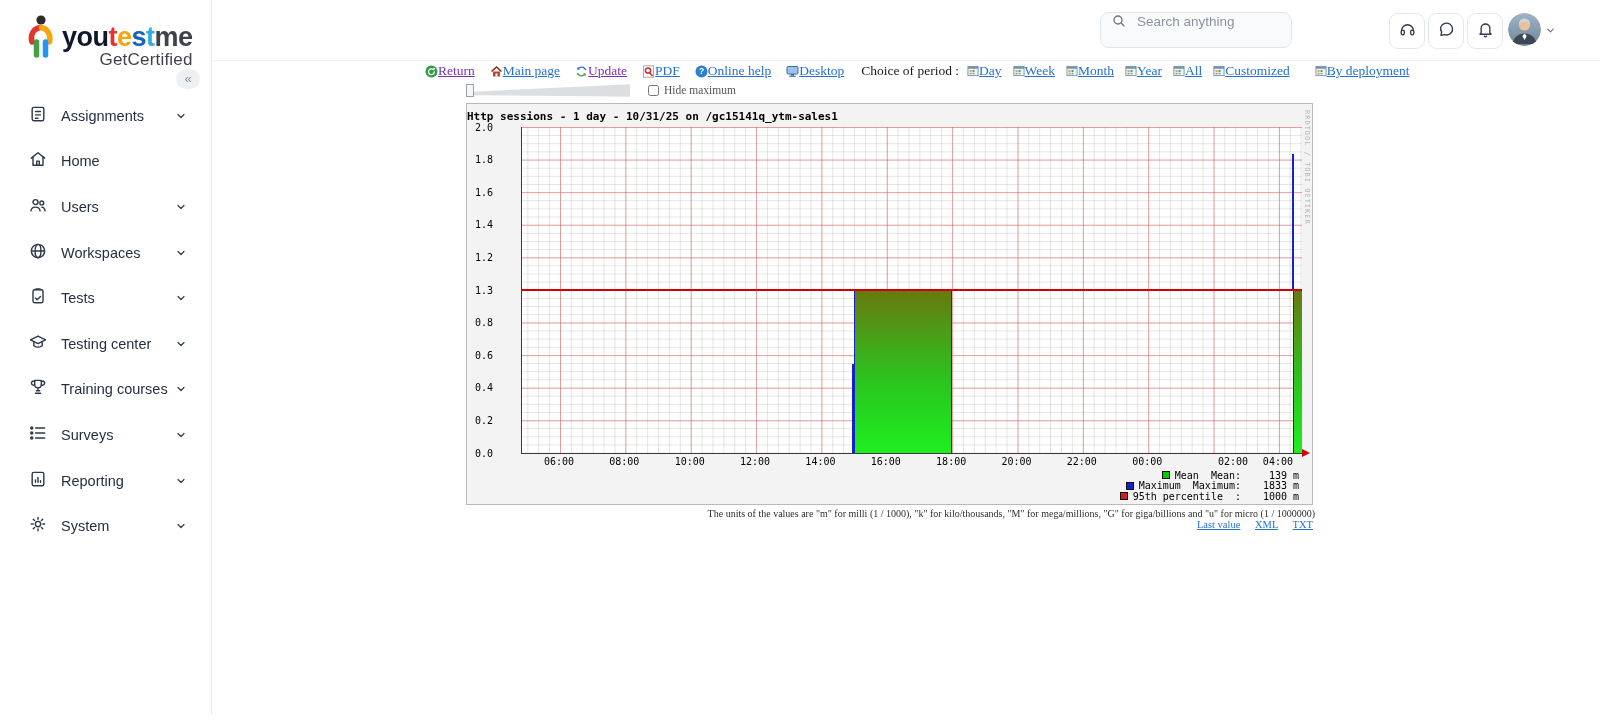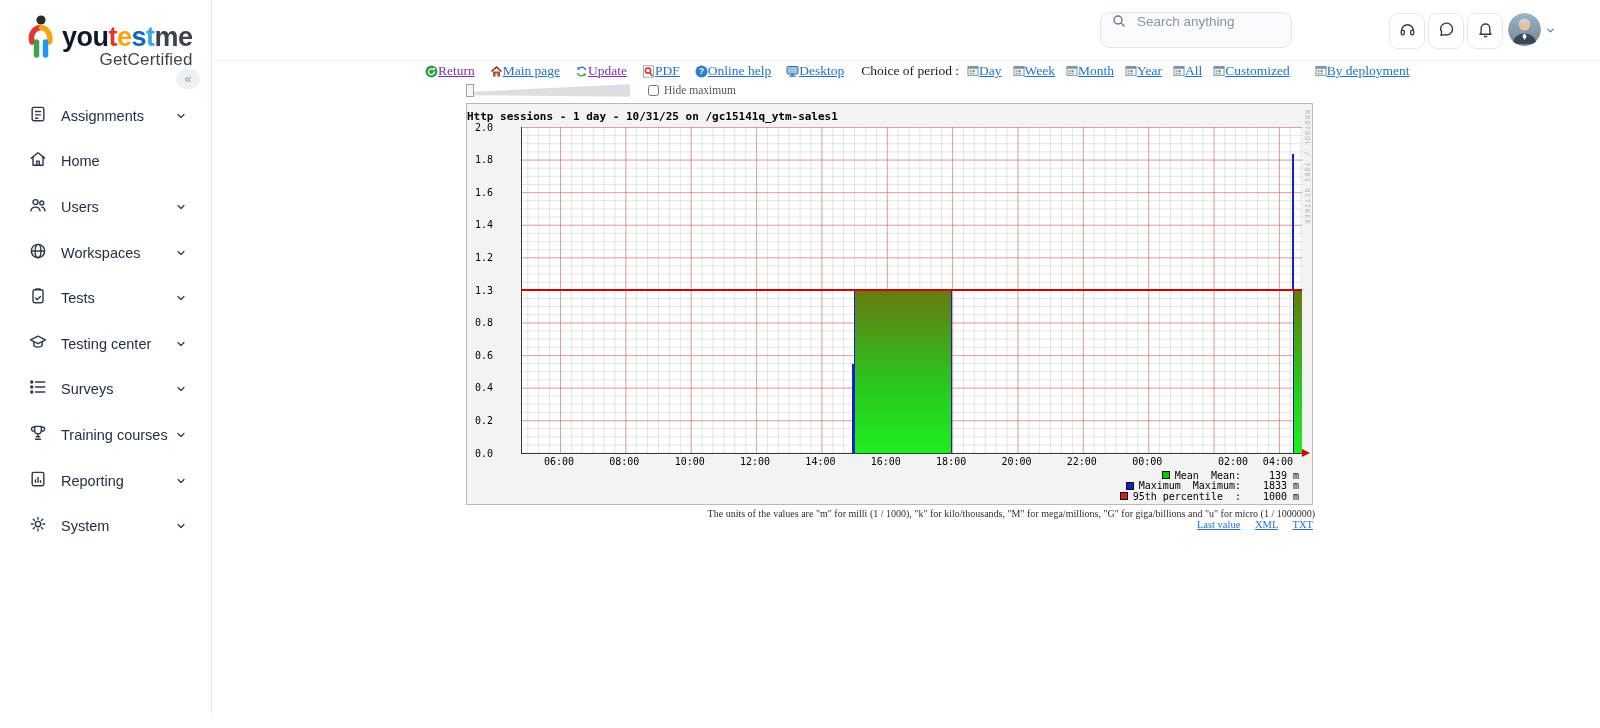--- a/index.html
+++ b/index.html
@@ -165,40 +165,40 @@
             </svg></span>
         <span class="nav-label">Testing center</span>
         <span class="nav-chev">
             <svg width="12" height="12" viewBox="0 0 24 24" fill="none" stroke="#2d3a4b" stroke-width="2.4" stroke-linecap="round" stroke-linejoin="round">
               <path d="M6 9l6 6 6-6"></path>
             </svg>
           </span>
       </div>
       <div class="nav-item">
         <span><svg width="20" height="20" viewBox="0 0 24 24" fill="none" stroke="#2d3a4b" stroke-width="1.7" stroke-linecap="round" stroke-linejoin="round">
+              <path d="M8 4h8v5a4 4 0 0 1-8 0z"></path>
+              <path d="M8 5H5.5A2.5 2.5 0 0 0 8 9.5"></path>
+              <path d="M16 5h2.5A2.5 2.5 0 0 1 16 9.5"></path>
+              <path d="M12 13v3M9 19.5h6M10 16.5h4"></path>
+            </svg></span>
+        <span class="nav-label">Training courses</span>
+        <span class="nav-chev">
+            <svg width="12" height="12" viewBox="0 0 24 24" fill="none" stroke="#2d3a4b" stroke-width="2.4" stroke-linecap="round" stroke-linejoin="round">
+              <path d="M6 9l6 6 6-6"></path>
+            </svg>
+          </span>
+      </div>
+      <div class="nav-item">
+        <span><svg width="20" height="20" viewBox="0 0 24 24" fill="none" stroke="#2d3a4b" stroke-width="1.7" stroke-linecap="round" stroke-linejoin="round">
               <path d="M9 6h11M9 12h11M9 18h11"></path>
               <circle cx="4.5" cy="6" r="1.2" fill="#2d3a4b"></circle>
               <circle cx="4.5" cy="12" r="1.2" fill="#2d3a4b"></circle>
               <circle cx="4.5" cy="18" r="1.2" fill="#2d3a4b"></circle>
             </svg></span>
         <span class="nav-label">Surveys</span>
-        <span class="nav-chev">
-            <svg width="12" height="12" viewBox="0 0 24 24" fill="none" stroke="#2d3a4b" stroke-width="2.4" stroke-linecap="round" stroke-linejoin="round">
-              <path d="M6 9l6 6 6-6"></path>
-            </svg>
-          </span>
-      </div>
-      <div class="nav-item">
-        <span><svg width="20" height="20" viewBox="0 0 24 24" fill="none" stroke="#2d3a4b" stroke-width="1.7" stroke-linecap="round" stroke-linejoin="round">
-              <path d="M8 4h8v5a4 4 0 0 1-8 0z"></path>
-              <path d="M8 5H5.5A2.5 2.5 0 0 0 8 9.5"></path>
-              <path d="M16 5h2.5A2.5 2.5 0 0 1 16 9.5"></path>
-              <path d="M12 13v3M9 19.5h6M10 16.5h4"></path>
-            </svg></span>
-        <span class="nav-label">Training courses</span>
         <span class="nav-chev">
             <svg width="12" height="12" viewBox="0 0 24 24" fill="none" stroke="#2d3a4b" stroke-width="2.4" stroke-linecap="round" stroke-linejoin="round">
               <path d="M6 9l6 6 6-6"></path>
             </svg>
           </span>
       </div>
       <div class="nav-item">
         <span><svg width="20" height="20" viewBox="0 0 24 24" fill="none" stroke="#2d3a4b" stroke-width="1.7" stroke-linecap="round" stroke-linejoin="round">
               <rect x="5" y="4" width="14" height="16" rx="2"></rect>
               <path d="M9 16v-3M12 16v-6M15 16v-2"></path>

